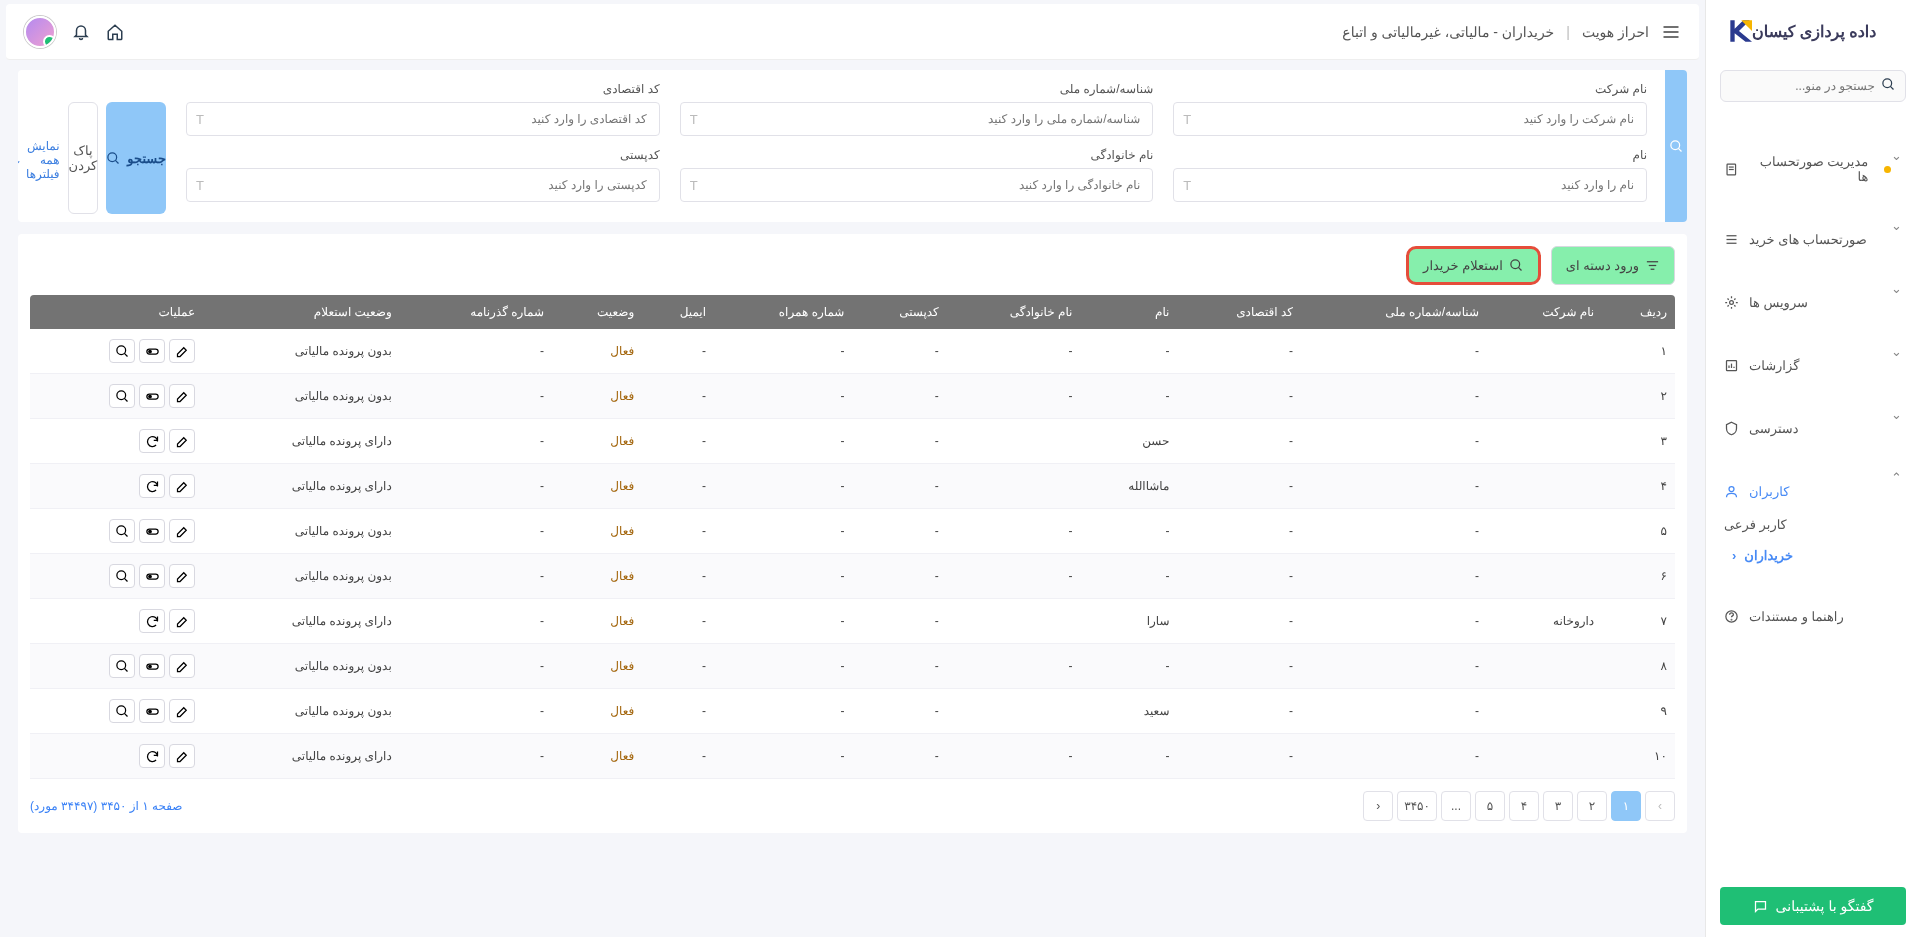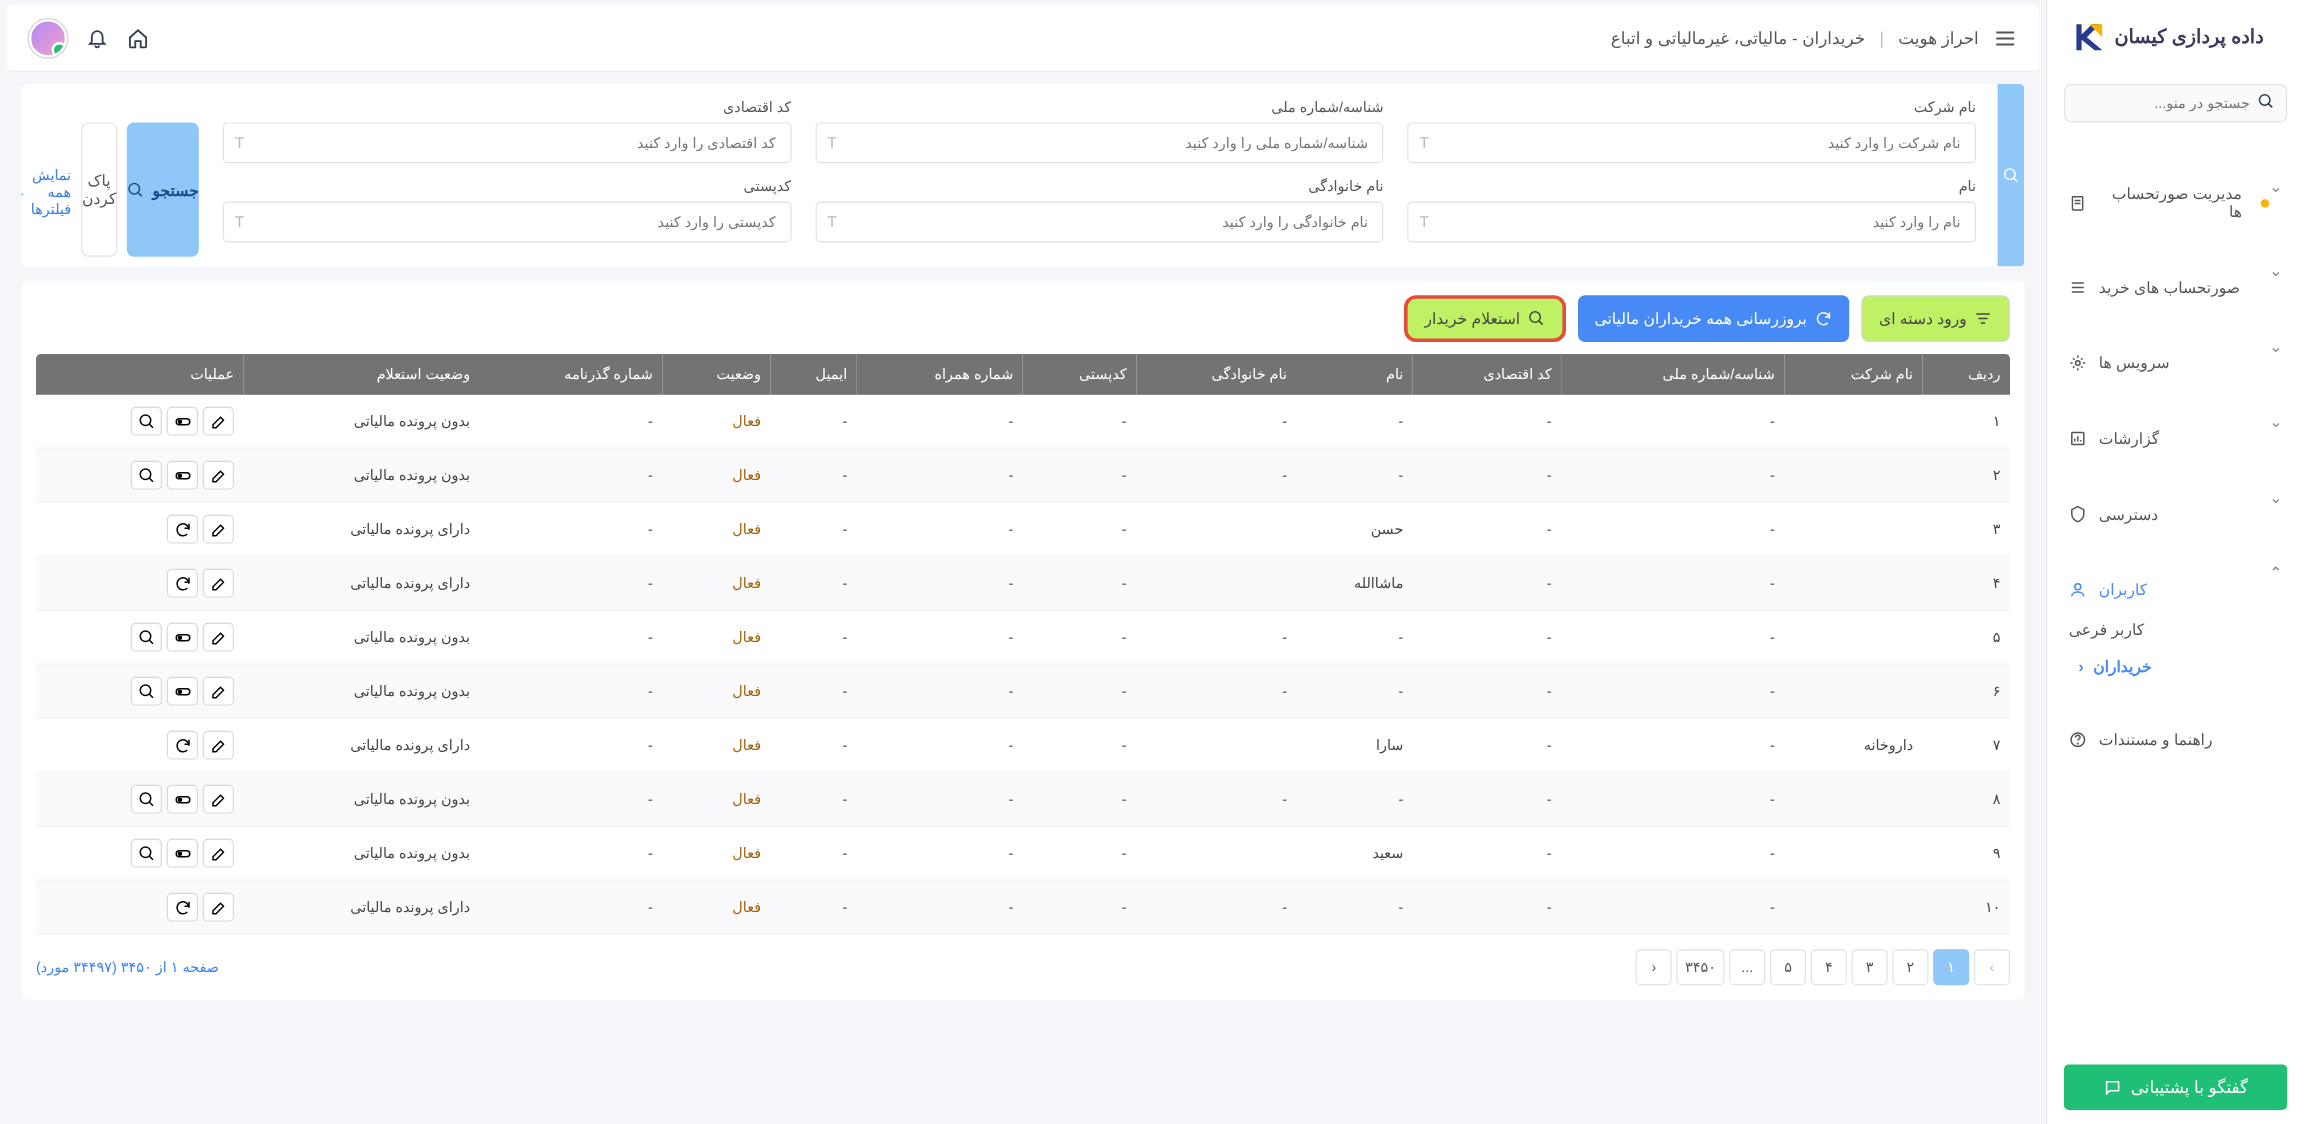--- a/index.html
+++ b/index.html
@@ -1,19 +1,19 @@
 <!DOCTYPE html>
 <html lang="fa" dir="rtl"><head>
 <meta charset="utf-8">
 <style>
 * { margin:0; padding:0; box-sizing:border-box; font-family:Tahoma,Arial,sans-serif; }
 body { background:#f5f6fa; color:#2c3e50; font-size:13px; }
 .container { display:flex; height:100vh; }
 .sidebar { width:215px; background:#fff; border-left:1px solid #e8e8e8; display:flex; flex-direction:column; }
-.logo-area { padding:18px 20px; display:flex; align-items:center; gap:10px; justify-content:flex-end; }
+.logo-area { padding:18px 20px; display:flex; align-items:center; gap:0; justify-content:flex-end; }
 .logo-text { font-size:16px; font-weight:bold; color:#3b3b5c; }
 .logo-k { width:26px; height:26px; }
 .menu-search { margin:8px 14px 14px 14px; position:relative; }
 .menu-search input { width:100%; padding:8px 30px 8px 10px; border:1px solid #e1e1e8; border-radius:6px; background:#fafafa; font-size:12px; }
 .menu-search .srch-icon { position:absolute; right:10px; top:50%; transform:translateY(-50%); }
 .nav { list-style:none; flex:1; overflow-y:auto; }
 .nav-item { display:flex; align-items:center; justify-content:space-between; padding:10px 18px; cursor:pointer; color:#555; font-size:13px; }
 .nav-item .label-wrap { display:flex; align-items:center; gap:10px;margin-top:28px; }
 .nav-item.active { color:#478af5; }
 .nav-item .chev { color:#888; }
@@ -40,21 +40,21 @@
 .filt-field label { display:block; font-size:12px; color:#555; margin-bottom:6px; }
 .inp-wrap { position:relative; }
 .inp-wrap input { width:100%; padding:9px 12px 9px 30px; border:1px solid #e1e1e8; border-radius:4px; font-size:12px; color:#333; }
 .inp-wrap .inp-icon { position:absolute; left:10px; top:50%; transform:translateY(-50%); color:#bbb; }
 .btn { padding:9px 0; border-radius:6px; border:none; cursor:pointer; font-size:13px; display:flex; align-items:center; justify-content:center; gap:6px; }
 .btn-search { background:#8fc7f8; color:#1a4d8a; font-weight:bold; }
 .btn-clear { background:#fff; border:1px solid #e1e1e8; color:#555; }
 .show-all { color:#3b7ee0; font-size:12px; cursor:pointer; display:flex; align-items:center; gap:4px; margin-top:4px; }
 .table-panel { background:#fff; border-radius:4px; padding:12px; }
 .table-actions { display:flex; gap:10px; margin-bottom:10px; }
-.btn-outline { background:#bef264; border:1px solid #d8d8e0; color:#444; padding:9px 14px; border-radius:6px; font-size:13px; cursor:pointer; display:flex; align-items:center; gap:6px; }
+.btn-outline { background:#86efac; border:1px solid #d8d8e0; color:#444; padding:9px 14px; border-radius:6px; font-size:13px; cursor:pointer; display:flex; align-items:center; gap:6px; }
 .btn-primary { background:#478af5; color:#fff; border:none; padding:9px 14px; border-radius:6px; font-size:13px; cursor:pointer; display:flex; align-items:center; gap:6px; }
 .btn-highlight { border:3px solid #e54d3a; border-radius:10px; }
 table { width:100%; border-collapse:collapse; }
 thead th { background:#737373; color:#fff; font-size:12px; font-weight:normal; padding:10px 8px; text-align:right; }
 thead th:first-child { border-top-right-radius:4px; }
 thead th:last-child { border-top-left-radius:4px; }
 tbody td { padding:10px 8px; font-size:12px; color:#444; border-bottom:1px solid #f0f0f5; text-align:right; }
 tbody tr:nth-child(even) { background:#fafafc; }
 .status-active { color:#a16207; }
 .ops { display:flex; gap:4px; justify-content:flex-start; }
@@ -269,26 +269,20 @@
       <div class="table-panel">
         <div class="table-actions">
           <button class="btn-outline">
             <svg class="icon-svg" viewBox="0 0 24 24">
                 <line x1="3" y1="6" x2="21" y2="6"></line>
                 <line x1="6" y1="12" x2="18" y2="12"></line>
                 <line x1="9" y1="18" x2="15" y2="18"></line>
               </svg>
             <span>ورود دسته ای</span>
           </button>
-          <button class="btn-primary">
-            <svg class="icon-svg" viewBox="0 0 24 24" style="stroke:#fff">
-                <path d="M20 12a8 8 0 10-2.3 5.7M20 4v6h-6"></path>
-              </svg>
-            <span>بروزرسانی همه خریداران مالیاتی</span>
-          </button>
           <button class="btn-outline btn-highlight">
             <svg class="icon-svg" viewBox="0 0 24 24">
                 <circle cx="10" cy="10" r="7"></circle>
                 <line x1="20" y1="20" x2="15" y2="15"></line>
               </svg>
             <span>استعلام خریدار</span>
           </button>
         </div>
 
         <table>

